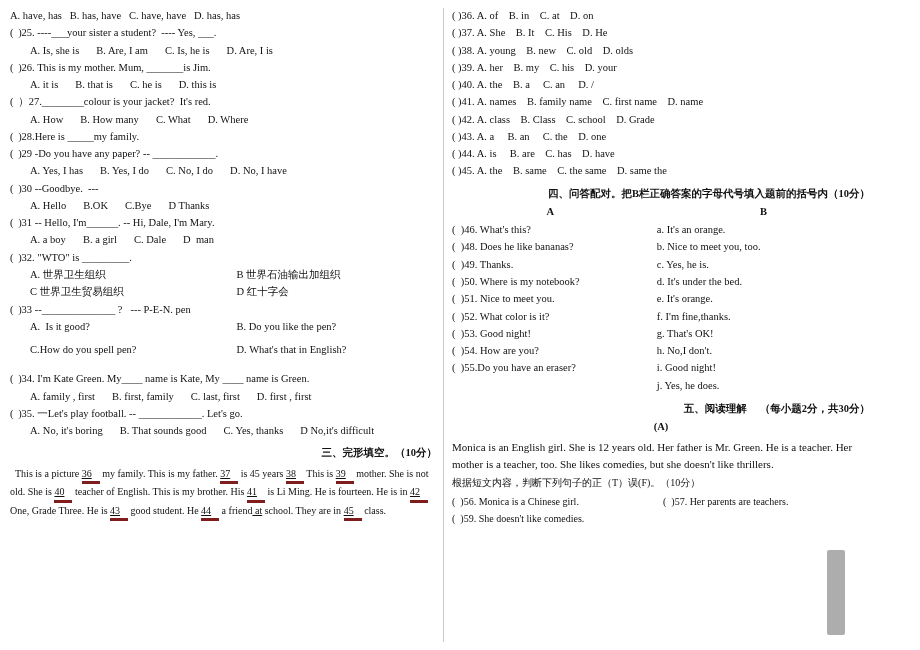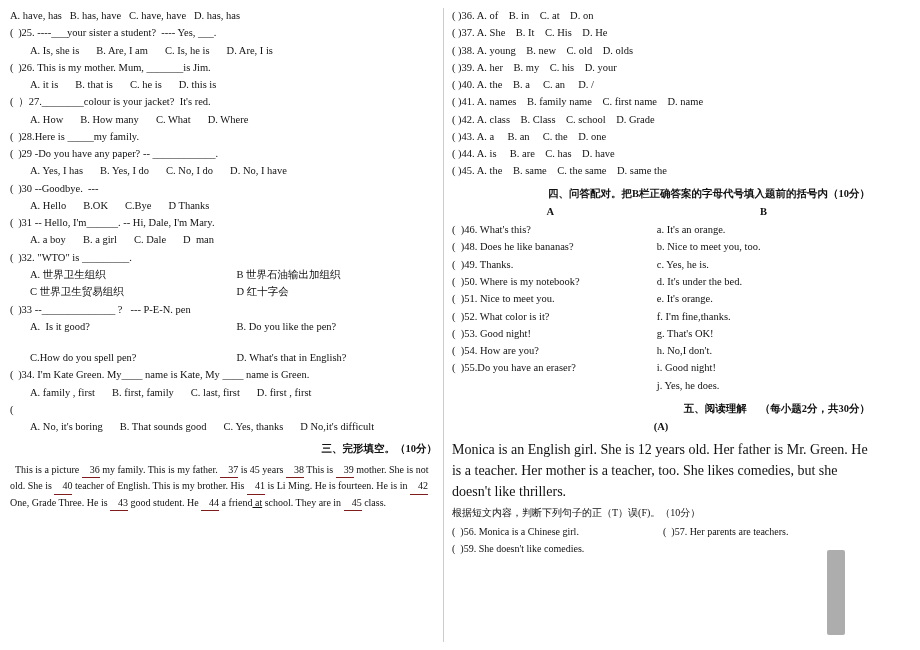--- a/index.html
+++ b/index.html
@@ -59,24 +59,24 @@
     }
     .col-a { width: 48%; }
     .col-b { width: 52%; }
     .match-row {
       display: flex;
       align-items: baseline;
       margin-bottom: 1px;
     }
     .passage {
       margin-top: 4px;
-      font-size: 14px;
+      font-size: 11px;
       line-height: 1.5;
     }
-    .underline { border-bottom: 1px solid #7f1d1d; display: inline-block; min-width: 18px; text-align: right; }
+    .underline { border-bottom: 3px solid #7f1d1d; display: inline-block; min-width: 18px; text-align: left; text-decoration: underline; }
   </style>
 </head>
 <body>
 
 <div class="page">
 
   <div class="column">
 
     <div class="question-line">
       <span>A. have, has &nbsp; B. has, have &nbsp; C. have, have &nbsp; D. has, has</span>
@@ -178,21 +178,21 @@
         <span>C 世界卫生贸易组织</span>
         <span>D 红十字会</span>
       </div>
     </div>
 
     <div>
       <div class="question-line">
         <span class="paren">(</span>
         <span>&nbsp;)33 --______________ ? &nbsp; --- P-E-N. pen</span>
       </div>
-      <div style="padding-left:20px; display:grid; grid-template-columns:1fr 1fr; gap:15px 6px; margin-bottom:1px;">
+      <div style="padding-left:20px; display:grid; grid-template-columns:1fr 1fr; gap:7px 6px; margin-bottom:13px;">
         <span>A. &nbsp;Is it good?</span>
         <span>B. Do you like the pen?</span>
         <span>C.How do you spell pen?</span>
         <span>D. What's that in English?</span>
       </div>
     </div>
 
     <div>
       <div class="question-line">
         <span class="paren">(</span>
@@ -202,20 +202,21 @@
         <span class="option">A. family , first</span>
         <span class="option">B. first, family</span>
         <span class="option">C. last, first</span>
         <span class="option">D. first , first</span>
       </div>
     </div>
 
     <div>
       <div class="question-line">
         <span class="paren">(</span>
+        <span>&nbsp;)35. 一Let's play football. -- ____________. Let's go.</span>
       </div>
       <div class="options">
         <span class="option">A. No, it's boring</span>
         <span class="option">B. That sounds good</span>
         <span class="option">C. Yes, thanks</span>
         <span class="option">D No,it's difficult</span>
       </div>
     </div>
 
     <div>

